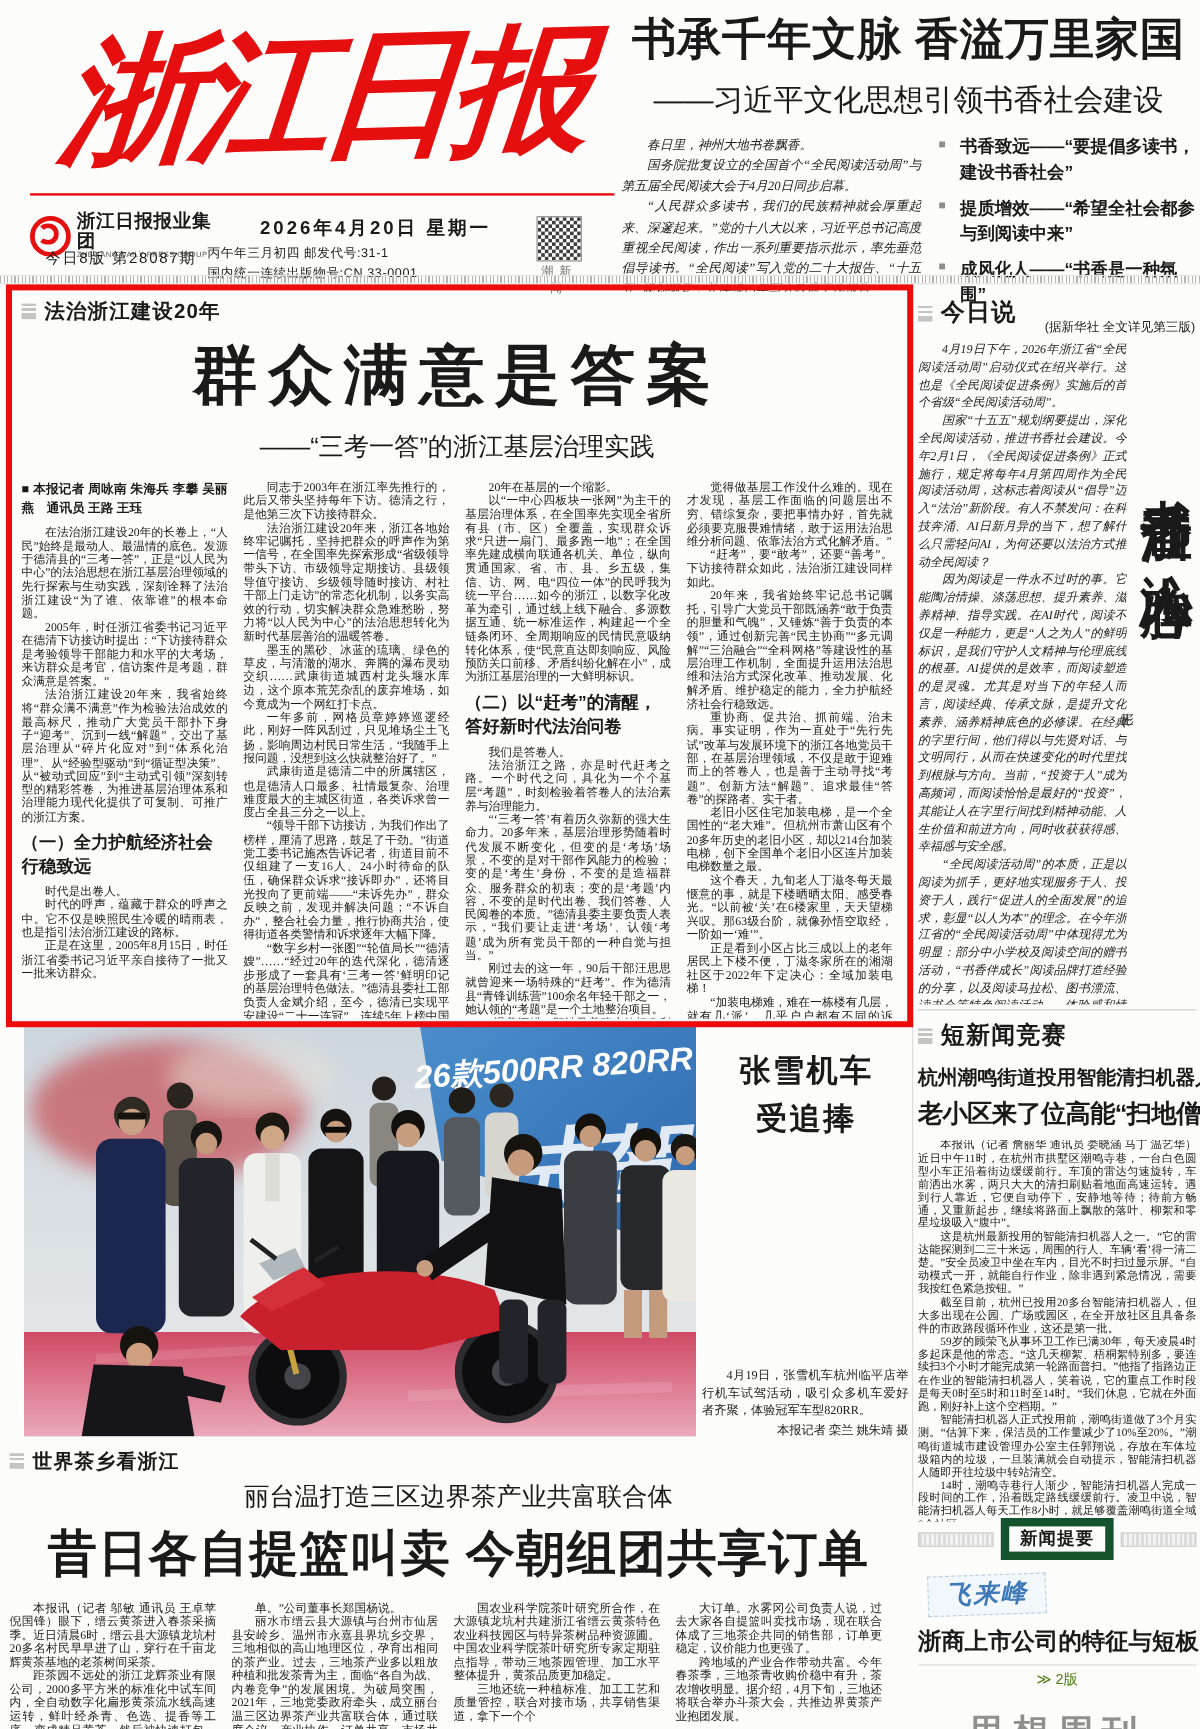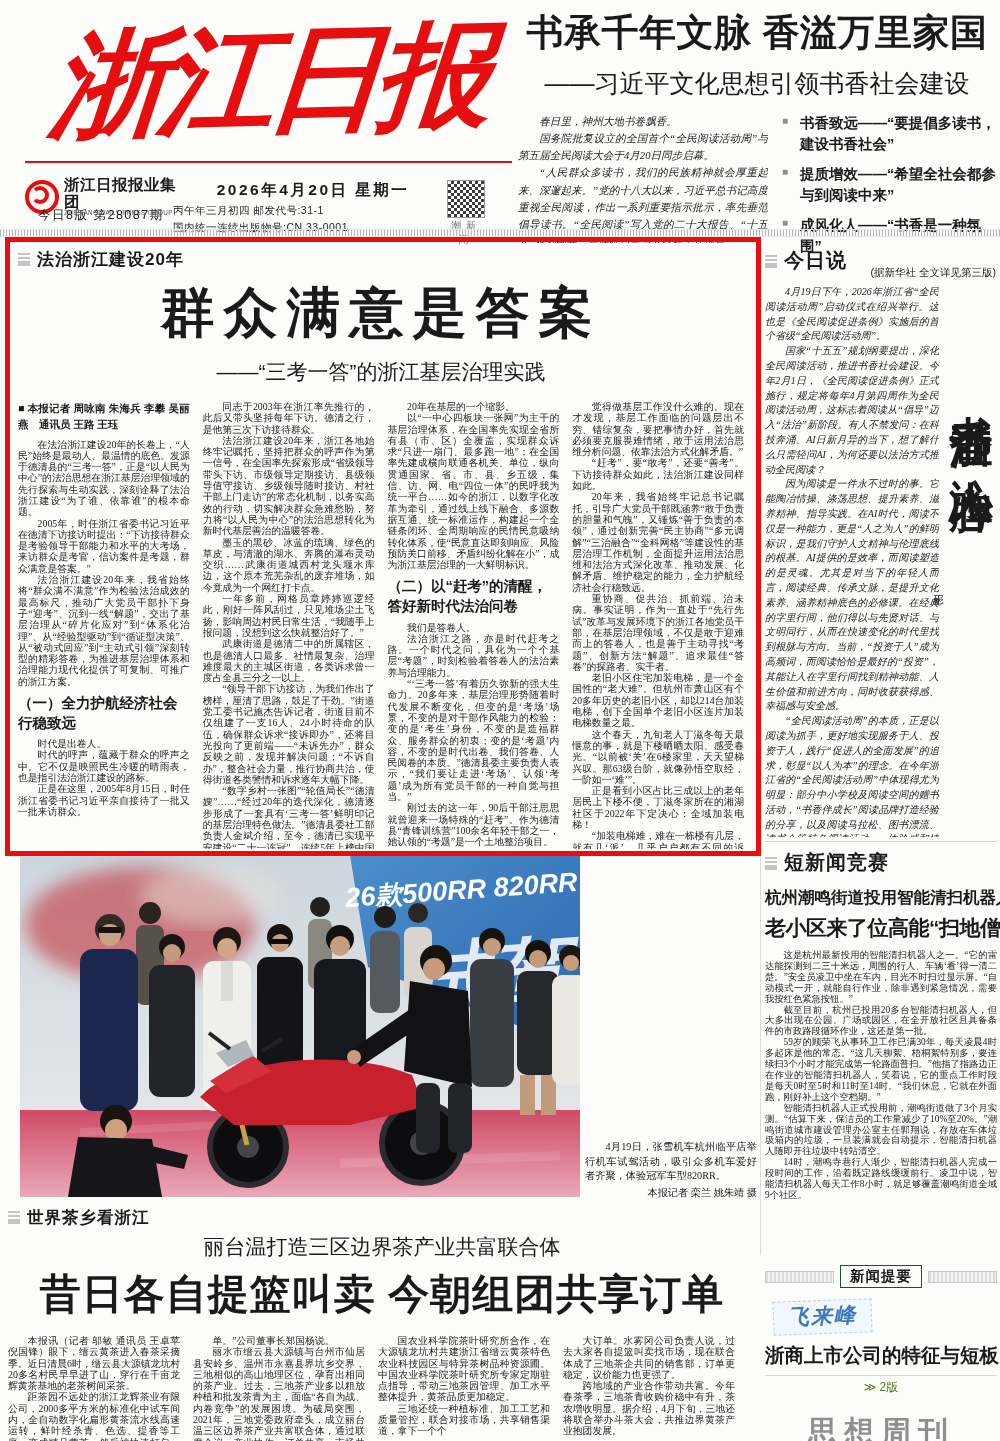--- a/index.html
+++ b/index.html
@@ -80,21 +80,21 @@
 
   .shortnews{left:765px;top:849px;width:232px;}
   .sn-kicker{font-size:16.5px;font-weight:600;margin-top:11px;white-space:nowrap;letter-spacing:0;}
   .sn-head{font-size:21px;font-weight:800;margin-top:5px;white-space:nowrap;letter-spacing:-.5px;}
   .sn-body{margin-top:8px;font-size:9.3px;line-height:10.9px;height:318px;overflow:hidden;}
   .sn-body p{text-indent:2em;}
 
   .digest{left:765px;top:1265px;width:232px;}
   .digest-head{display:flex;align-items:center;gap:6px;}
   .nt-bar{flex:1;height:10px;border:1px solid #c8c8c8;background:repeating-linear-gradient(90deg,#dcdcdc 0 2px,#f3f3f3 2px 4px);}
-  .nt-label{font-size:14.5px;font-weight:bold;border:1px solid #14532d;padding:1px 9px;letter-spacing:1px;}
+  .nt-label{font-size:14.5px;font-weight:bold;border:7px solid #14532d;padding:1px 9px;letter-spacing:1px;}
   .flf-wrap{margin:12px 0 4px 8px;display:inline-block;background:#f2f7fb;border:1px dashed #bcd2e4;
     padding:1px 14px 3px;transform:rotate(-2deg);}
   .flf{font-family:"DejaVu Serif","Liberation Serif",serif;font-style:italic;font-weight:bold;
     font-size:21px;color:#3e7ab8;letter-spacing:2px;}
   .dg-title{font-size:19.5px;font-weight:800;white-space:nowrap;margin-top:4px;}
   .dg-ref{font-size:12px;color:#4d7c0f;text-align:center;border-top:1px solid #d9d9d9;padding-top:3px;margin-top:6px;}
   .dg-weekly{font-size:30px;font-weight:bold;color:#8f8f8f;letter-spacing:7px;text-align:center;margin-top:16px;}
 
   
   .photo{left:20px;top:855px;width:560px;height:342px;overflow:hidden;background:#cdd5db;}
@@ -230,20 +230,21 @@
   </div>
 
   <div class="abs railline"></div>
   <div class="abs vline"></div>
 
   <div class="abs shortnews">
     <div class="rail-sec-head"><span class="orn"></span><span>短新闻竞赛</span></div>
     <div class="sn-kicker">杭州潮鸣街道投用智能清扫机器人</div>
     <div class="sn-head">老小区来了位高能“扫地僧”</div>
     <div class="sn-body serif jc">
+        <p>本报讯（记者 詹丽华 通讯员 娄晓涵 马丁 温艺华）近日中午11时，在杭州市拱墅区潮鸣寺巷，一台白色圆型小车正沿着街边缓缓前行。车顶的雷达匀速旋转，车前洒出水雾，两只大大的清扫刷贴着地面高速运转。遇到行人靠近，它便自动停下，安静地等待；待前方畅通，又重新起步，继续将路面上飘散的落叶、柳絮和零星垃圾吸入“腹中”。</p>
         <p>这是杭州最新投用的智能清扫机器人之一。“它的雷达能探测到二三十米远，周围的行人、车辆‘看’得一清二楚。”安全员凌卫中坐在车内，目光不时扫过显示屏。“自动模式一开，就能自行作业，除非遇到紧急情况，需要我按红色紧急按钮。”</p>
         <p>截至目前，杭州已投用20多台智能清扫机器人，但大多出现在公园、广场或园区，在全开放社区且具备条件的市政路段循环作业，这还是第一批。</p>
         <p>59岁的顾荣飞从事环卫工作已满30年，每天凌晨4时多起床是他的常态。“这几天柳絮、梧桐絮特别多，要连续扫3个小时才能完成第一轮路面普扫。”他指了指路边正在作业的智能清扫机器人，笑着说，它的重点工作时段是每天0时至5时和11时至14时。“我们休息，它就在外面跑，刚好补上这个空档期。”</p>
         <p>智能清扫机器人正式投用前，潮鸣街道做了3个月实测。“估算下来，保洁员的工作量减少了10%至20%。”潮鸣街道城市建设管理办公室主任郭翔说，存放在车体垃圾箱内的垃圾，一旦装满就会自动提示，智能清扫机器人随即开往垃圾中转站清空。</p>
         <p>14时，潮鸣寺巷行人渐少，智能清扫机器人完成一段时间的工作，沿着既定路线缓缓前行。凌卫中说，智能清扫机器人每天工作8小时，就足够覆盖潮鸣街道全域9个社区。</p>
       </div>
   </div>
 
   <div class="abs digest">
     <div class="digest-head">
@@ -365,20 +366,24 @@
 
       <g>
         <circle cx="96" cy="266" r="16" fill="#17130e"></circle>
           <circle cx="96" cy="275" r="11" fill="#cf9f80"></circle>
         <path d="M58,282 L132,284 L142,342 L48,342 Z" fill="#16161a"></path>
         <path d="M128,290 L168,300 L164,314 L126,306 Z" fill="#16161a"></path>
       </g>
     </svg>
   </div>
 
+  <div class="abs photo-panel">
+    <div class="photo-title">张雪机车</div>
+    <div class="photo-title">受追捧</div>
+  </div>
   <div class="abs photo-cap serif jc">
     <p class="cap">4月19日，张雪机车杭州临平店举行机车试驾活动，吸引众多机车爱好者齐聚，体验冠军车型820RR。</p>
     <p class="credit">本报记者 栾兰 姚朱靖 摄</p>
   </div>
 
   <div class="abs tea">
     <div class="tea-kicker"><span class="orn"></span><span>世界茶乡看浙江</span></div>
     <div class="tea-over">丽台温打造三区边界茶产业共富联合体</div>
     <div class="tea-head">昔日各自提篮叫卖 今朝组团共享订单</div>
     <div class="tea-cols serif">

